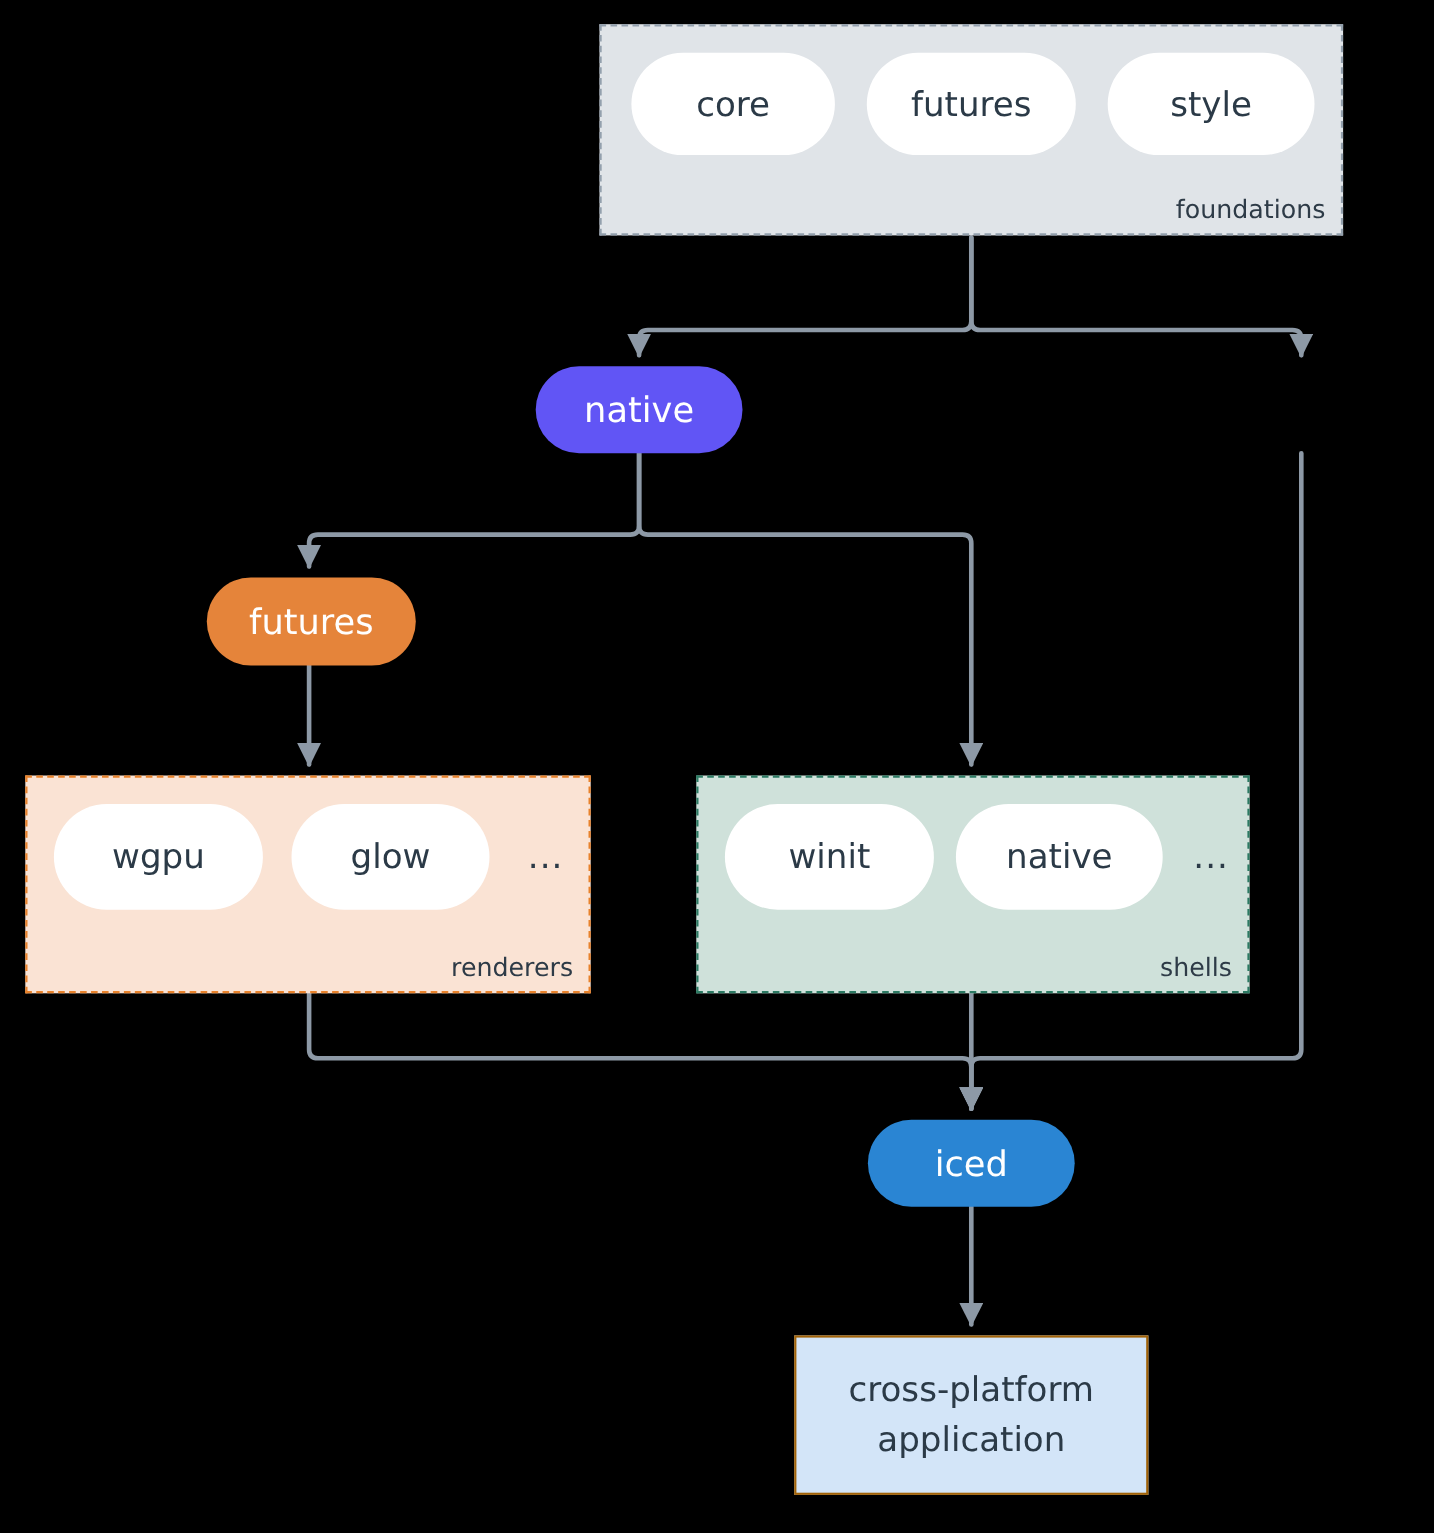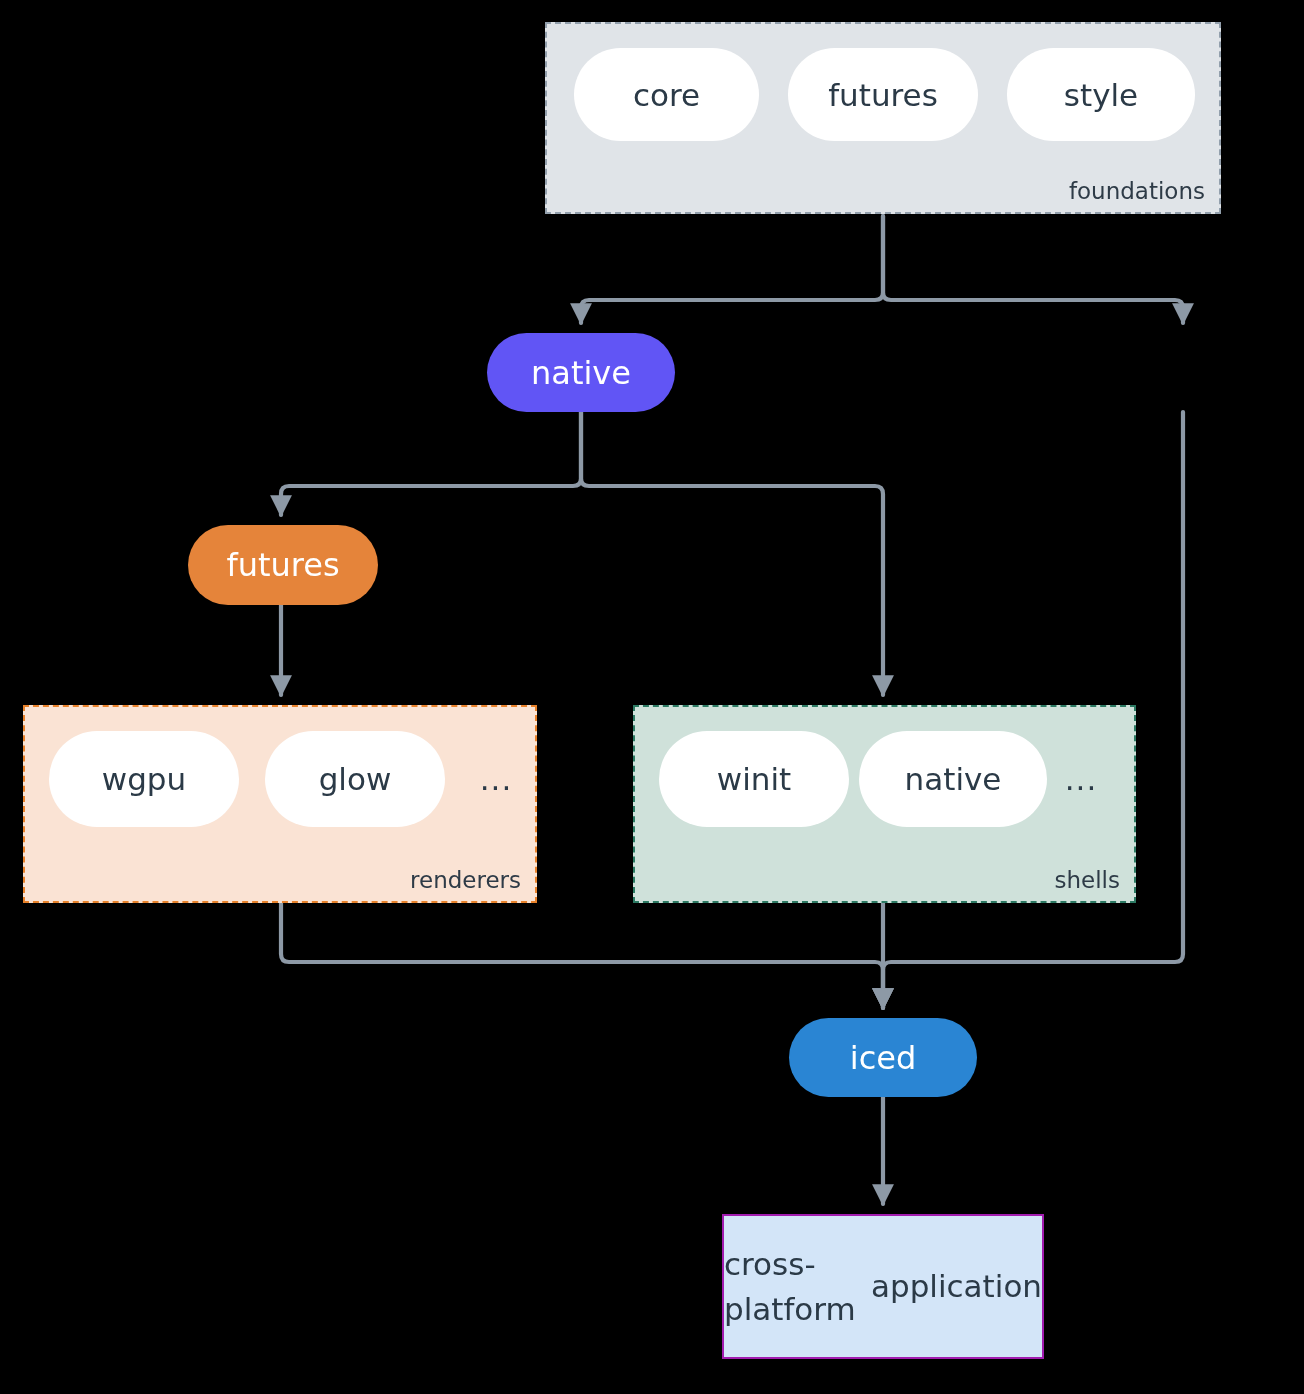--- a/index.html
+++ b/index.html
@@ -98,24 +98,24 @@
   #node-native { left: 487px; top: 333px; width: 188px; height: 79px; background: #6155f5; }
   #node-web    { left: 1089px; top: 333px; width: 188px; height: 79px; background: #6155f5; }
   #node-graphics { left: 188px; top: 525px; width: 190px; height: 80px; background: #e5843a; }
   #node-iced   { left: 789px; top: 1018px; width: 188px; height: 79px; background: #2a85d3; }
 
   
   #node-application {
     position: absolute;
     left: 722px; top: 1214px; width: 322px; height: 145px;
     background: #d3e5f8;
-    border: 2px solid #a21caf;
+    border: 2px solid #a16207;
     box-sizing: border-box;
     display: flex;
-    flex-direction: row;
+    flex-direction: column;
     align-items: center;
     justify-content: center;
     color: #2b3a47;
     font-size: 31px;
     line-height: 1.42;
   }
 </style>
 </head>
 <body>
 
@@ -161,21 +161,21 @@
   <div class="cluster" id="cluster-renderers">
     <div class="cluster-nodes" style="left:24px; top:24px; gap:26px;">
       <div class="pill-white" style="width:190px;height:96px;">wgpu</div>
       <div class="pill-white" style="width:180px;height:96px;">glow</div>
       <div class="ellipsis" style="width:50px;height:96px;">...</div>
     </div>
     <div class="cluster-label">renderers</div>
   </div>
 
   <div class="cluster" id="cluster-shells">
-    <div class="cluster-nodes" style="left:24px; top:24px; gap:10px;">
+    <div class="cluster-nodes" style="left:24px; top:24px; gap:20px;">
       <div class="pill-white" style="width:190px;height:96px;">winit</div>
       <div class="pill-white" style="width:188px;height:96px;">native</div>
       <div class="ellipsis" style="width:48px;height:96px;">...</div>
     </div>
     <div class="cluster-label">shells</div>
   </div>
 
   <div class="pill-node" id="node-native">native</div>
 
 

